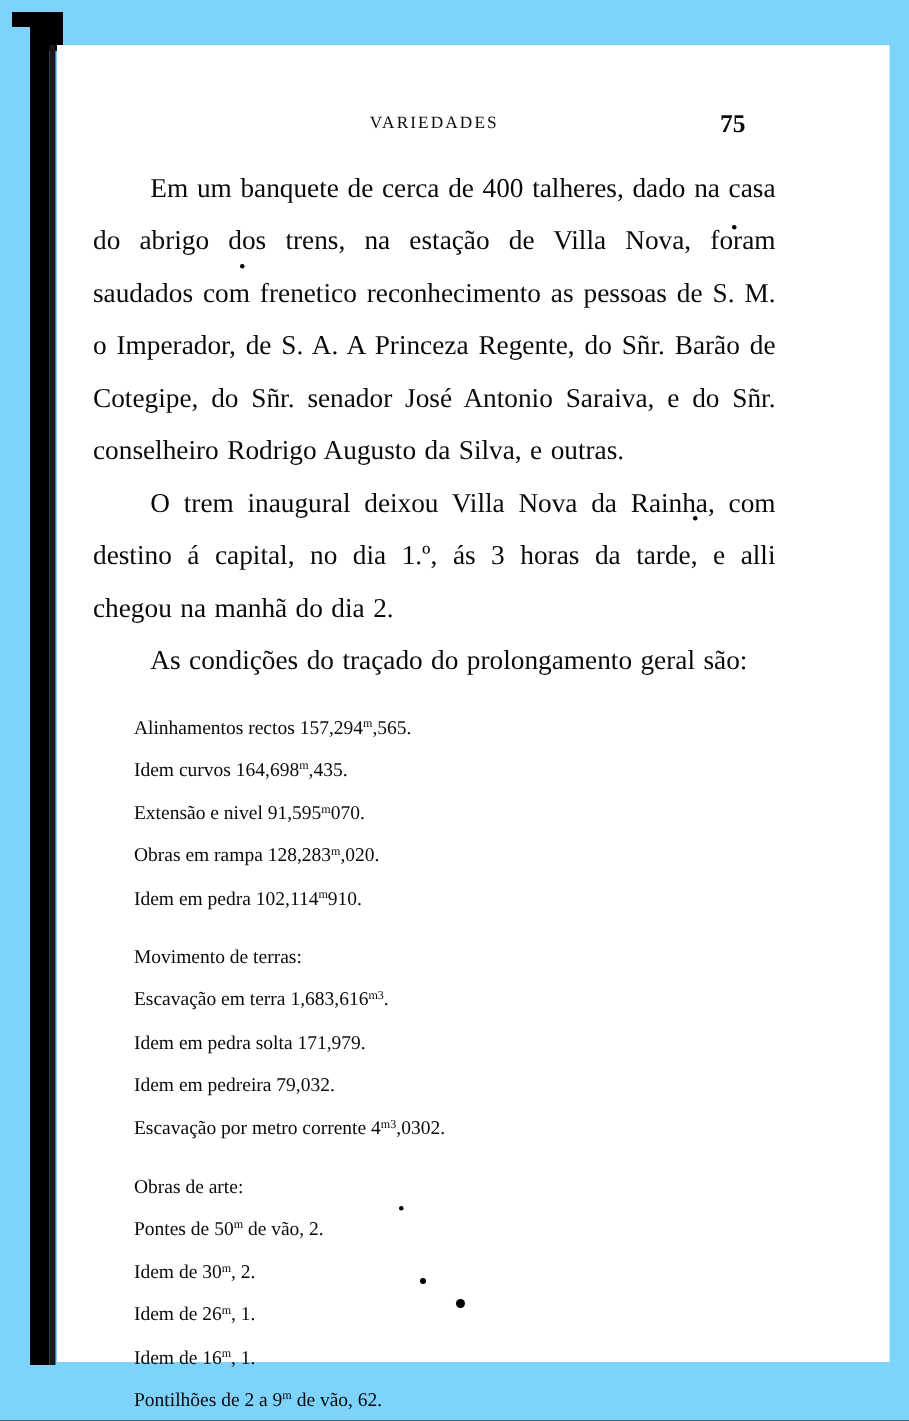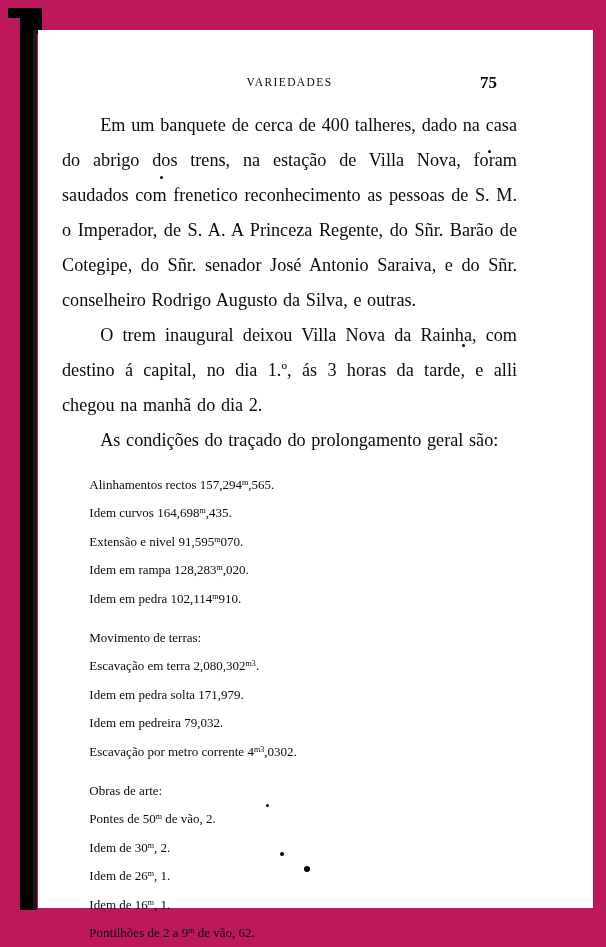--- a/index.html
+++ b/index.html
@@ -6,21 +6,21 @@
   html, body {
     margin: 0;
     padding: 0;
     background: #000000;
   }
 
   .scan {
     position: relative;
     width: 606px;
     height: 947px;
-    background: #be185d;
+    background: #7dd3fc;
     overflow: hidden;
     font-family: "Liberation Serif", "DejaVu Serif", serif;
   }
 
   
   .paper {
     position: absolute;
     left: 38px;
     top: 30px;
     width: 555px;
@@ -167,29 +167,29 @@
     <p class="para">Em um banquete de cerca de 400 talheres, dado na casa do abrigo dos trens, na estação de Villa Nova, foram saudados com frenetico reconhecimento as pessoas de S. M. o Imperador, de S. A. A Princeza Regente, do Sñr. Barão de Cotegipe, do Sñr. senador José Antonio Saraiva, e do Sñr. conselheiro Rodrigo Augusto da Silva, e outras.</p>
     <p class="para">O trem inaugural deixou Villa Nova da Rainha, com destino á capital, no dia 1.º, ás 3 horas da tarde, e alli chegou na manhã do dia 2.</p>
     <p class="para">As condições do traçado do prolongamento geral são:</p>
 
     <div class="block-gap"></div>
 
     <ul class="list">
         <li><span>Alinhamentos rectos </span><span>157,294</span><sup>m</sup><span>,565.</span></li>
         <li><span>Idem curvos </span><span>164,698</span><sup>m</sup><span>,435.</span></li>
         <li><span>Extensão e nivel </span><span>91,595</span><sup>m</sup><span>070.</span></li>
-        <li><span>Idem em rampa </span><span>128,283</span><sup>m</sup><span>,020.</span></li>
+        <li><span>Obras em rampa </span><span>128,283</span><sup>m</sup><span>,020.</span></li>
         <li><span>Idem em pedra </span><span>102,114</span><sup>m</sup><span>910.</span></li>
       </ul>
 
     <div class="group-gap"></div>
 
     <ul class="list">
         <li>Movimento de terras:</li>
-        <li><span>Escavação em terra </span><span>2,080,302</span><sup>m3</sup><span>.</span></li>
+        <li><span>Escavação em terra </span><span>1,683,616</span><sup>m3</sup><span>.</span></li>
         <li><span>Idem em pedra solta </span><span>171,979</span><span>.</span></li>
         <li><span>Idem em pedreira </span><span>79,032</span><span>.</span></li>
         <li><span>Escavação por metro corrente </span><span>4</span><sup>m3</sup><span>,0302.</span></li>
       </ul>
 
     <div class="group-gap"></div>
 
     <ul class="list">
         <li>Obras de arte:</li>
         <li><span>Pontes de </span><span>50</span><sup>m</sup><span> de vão, 2.</span></li>

